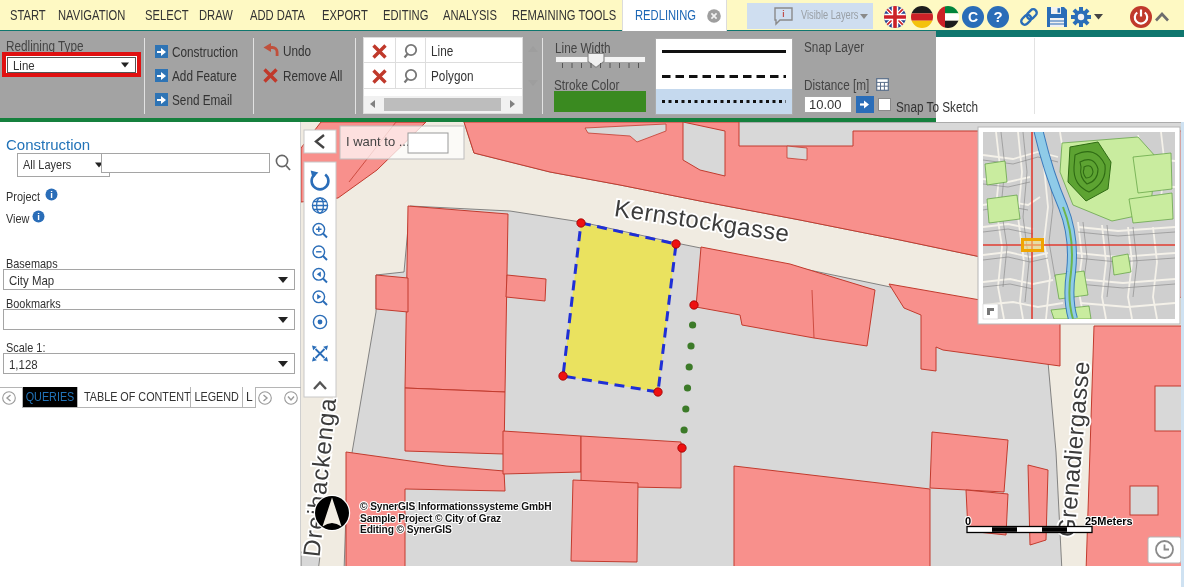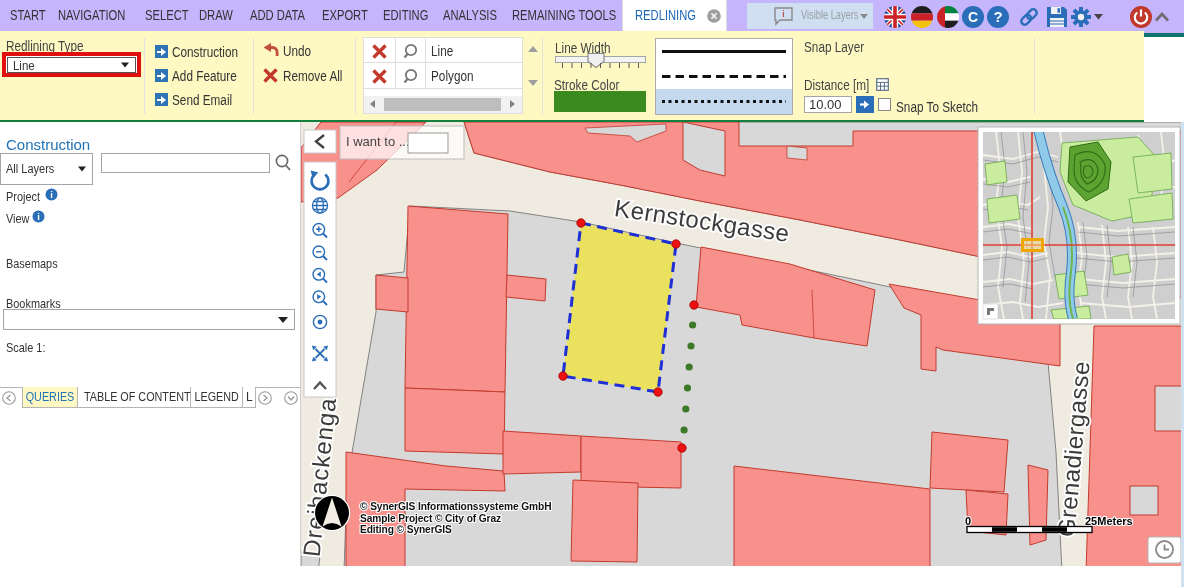--- a/index.html
+++ b/index.html
@@ -1,25 +1,25 @@
 <!DOCTYPE html>
 <html><head>
 <meta charset="utf-8">
 <style>
 * { margin:0; padding:0; box-sizing:border-box; }
 html,body { width:1184px; height:587px; background:#fff; font-family:"Liberation Sans", sans-serif; overflow:hidden; }
 #app { position:relative; width:1184px; height:587px; }
 .abs { position:absolute; }
 
-#topbar { position:absolute; left:0; top:0; width:1184px; height:37px; background:#c4b5fd; border-bottom:4px solid #0f766e; }
+#topbar { position:absolute; left:0; top:0; width:1184px; height:37px; background:#fef9c3; border-bottom:7px solid #0f766e; }
 .tab { position:absolute; top:0; height:31px; line-height:31px; font-size:14px; color:#333; transform:scaleX(0.8); transform-origin:0 50%; white-space:nowrap; }
 #activetab { position:absolute; left:622px; top:0; width:105px; height:32px; background:#fff; border-left:1px solid #dcdcdc; border-right:1px solid #dcdcdc; }
 #vlbtn { position:absolute; left:747px; top:3px; width:126px; height:26px; background:#cfdef0; }
 
-#ribbon { position:absolute; left:0; top:31px; width:1144px; height:91px; background:#fef9c3; border-bottom:2px solid #15803d; }
+#ribbon { position:absolute; left:0; top:31px; width:936px; height:91px; background:#a3a3a3; border-bottom:4px solid #15803d; }
 .vsep { position:absolute; top:7px; height:76px; width:1px; background:#e2e2e2; }
 .rlabel { position:absolute; font-size:14px; color:#444; transform:scaleX(0.84); transform-origin:0 0; white-space:nowrap; }
 .blueicon { position:absolute; width:13px; height:13px; background:#2e74b5; }
 .blueicon:before { content:""; position:absolute; left:2px; top:5.5px; width:5px; height:2px; background:#fff; }
 .blueicon:after { content:""; position:absolute; left:6px; top:2.5px; width:0; height:0; border-top:4px solid transparent; border-bottom:4px solid transparent; border-left:5px solid #fff; }
 .rtext { position:absolute; font-size:14px; color:#333; transform:scaleX(0.84); transform-origin:0 0; white-space:nowrap; }
 select, .selbox { font-family:"Liberation Sans",sans-serif; }
 .selbox { position:absolute; background:#fff; border:1px solid #a5a5a5; font-size:13px; color:#333; }
 .selbox .stext { position:absolute; left:5px; top:50%; transform:translateY(-50%) scaleX(0.88); transform-origin:0 50%; white-space:nowrap; }
 .selbox .sarr { position:absolute; right:6px; top:50%; transform:translateY(-50%); width:0; height:0; border-left:5px solid transparent; border-right:5px solid transparent; border-top:6px solid #222; }
@@ -237,21 +237,21 @@
   <svg class="abs" style="left:856px; top:65px;" width="18" height="17" viewBox="0 0 18 17">
         <path d="M4 8.5 h6" stroke="#fff" stroke-width="2.2"></path>
         <path d="M8 4.5 L13 8.5 L8 12.5 Z" fill="#fff"></path>
       </svg>
   <div class="abs" style="left:878px; top:67px; width:13px; height:13px; border:1px solid #8a8a8a; background:#fff;"></div>
   <span class="rlabel" style="left:896px; top:68px; color:#333;">Snap To Sketch</span>
 </div>
 
 <div id="sidebar">
   <span class="abs" style="left:6px; top:14px; font-size:15px; color:#2273b8;">Construction</span>
-  <div class="selbox" style="left:0; top:31px; width:93px; height:32px;padding-left:25px;">
+  <div class="selbox" style="left:17px; top:31px; width:93px; height:24px;padding-left:25px;">
     <span class="stext" style="font-size:12.5px;">All Layers</span>
         <span class="sarr" style="border-top-width:5.5px; border-left-width:4.5px; border-right-width:4.5px;"></span>
   </div>
   <div class="abs" style="left:101px; top:31px; width:169px; height:20px; border:1px solid #a5a5a5; background:#fff;"></div>
   <svg class="abs" style="left:273px; top:31px;" width="20" height="20" viewBox="0 0 20 20">
     <circle cx="9" cy="8" r="5.6" stroke="#666" stroke-width="1.6" fill="none"></circle>
     <path d="M13 12.5 L17 17" stroke="#666" stroke-width="1.8"></path>
   </svg>
 
   <span class="slabel" style="left:6px; top:67px;">Project</span>
@@ -259,33 +259,41 @@
         <circle cx="6.5" cy="6.5" r="6" fill="#2a6db8"></circle>
         <text x="6.5" y="10" font-size="9.5" font-weight="bold" fill="#fff" text-anchor="middle">i</text>
       </svg>
   <span class="slabel" style="left:6px; top:89px;">View</span>
   <svg class="abs" style="left:32px; top:88px;" width="13" height="13" viewBox="0 0 13 13">
         <circle cx="6.5" cy="6.5" r="6" fill="#2a6db8"></circle>
         <text x="6.5" y="10" font-size="9.5" font-weight="bold" fill="#fff" text-anchor="middle">i</text>
       </svg>
 
   <span class="slabel" style="left:6px; top:134px;">Basemaps</span>
+  <div class="selbox" style="left:3px; top:147px; width:292px; height:21px;">
+    <span class="stext">City Map</span>
+        <span class="sarr"></span>
+  </div>
   <span class="slabel" style="left:6px; top:174px;">Bookmarks</span>
   <div class="selbox" style="left:3px; top:187px; width:292px; height:21px;">
     <span class="stext"></span>
         <span class="sarr"></span>
   </div>
   <span class="slabel" style="left:6px; top:218px;">Scale 1:</span>
+  <div class="selbox" style="left:3px; top:231px; width:292px; height:21px;">
+    <span class="stext">1,128</span>
+        <span class="sarr"></span>
+  </div>
 
   <div class="abs" style="left:0; top:265px; width:301px; height:1px; background:#b5b5b5;"></div>
   <svg class="abs" style="left:2px; top:269px;" width="14" height="14" viewBox="0 0 14 14">
         <circle cx="7" cy="7" r="6.3" fill="none" stroke="#9a9a9a" stroke-width="1.1"></circle>
         <path d="M8.5 4 L5 7 L8.5 10" stroke="#9a9a9a" stroke-width="1.4" fill="none"></path>
       </svg>
-  <div class="abs" style="left:22px; top:265px; width:56px; height:21px; border:1px solid #b5b5b5; border-top:none; background:#fef9c3; font-size:12px; color:#2273b8; text-align:center; line-height:20px; white-space:nowrap;"><span style="display:inline-block; transform:scaleX(0.9);">QUERIES</span></div>
+  <div class="abs" style="left:22px; top:265px; width:56px; height:21px; border:1px solid #b5b5b5; border-top:none; background:#000000; font-size:12px; color:#2273b8; text-align:center; line-height:20px; white-space:nowrap;"><span style="display:inline-block; transform:scaleX(0.9);">QUERIES</span></div>
   <div class="abs" style="left:78px; top:265px; width:113px; height:21px; border:1px solid #b5b5b5; border-top:none; border-left:none; background:#fff; font-size:12px; color:#333; text-align:center; line-height:20px; white-space:nowrap;"><span style="display:inline-block; transform:scaleX(0.9);">TABLE OF CONTENT</span></div>
   <div class="abs" style="left:191px; top:265px; width:52px; height:21px; border:1px solid #b5b5b5; border-top:none; border-left:none; background:#fff; font-size:12px; color:#333; text-align:center; line-height:20px; white-space:nowrap;"><span style="display:inline-block; transform:scaleX(0.9);">LEGEND</span></div>
   <div class="abs" style="left:243px; top:265px; width:13px; height:21px; border:1px solid #b5b5b5; border-top:none; border-left:none; background:#fff; font-size:12px; color:#333; line-height:20px; padding-left:3px; overflow:hidden;">L</div>
   <svg class="abs" style="left:258px; top:269px;" width="14" height="14" viewBox="0 0 14 14">
         <circle cx="7" cy="7" r="6.3" fill="none" stroke="#9a9a9a" stroke-width="1.1"></circle>
         <path d="M5.5 4 L9 7 L5.5 10" stroke="#9a9a9a" stroke-width="1.4" fill="none"></path>
       </svg>
   <svg class="abs" style="left:284px; top:269px;" width="14" height="14" viewBox="0 0 14 14">
         <circle cx="7" cy="7" r="6.3" fill="none" stroke="#9a9a9a" stroke-width="1.1"></circle>
         <path d="M4 5.5 L7 9 L10 5.5" stroke="#9a9a9a" stroke-width="1.4" fill="none"></path>

